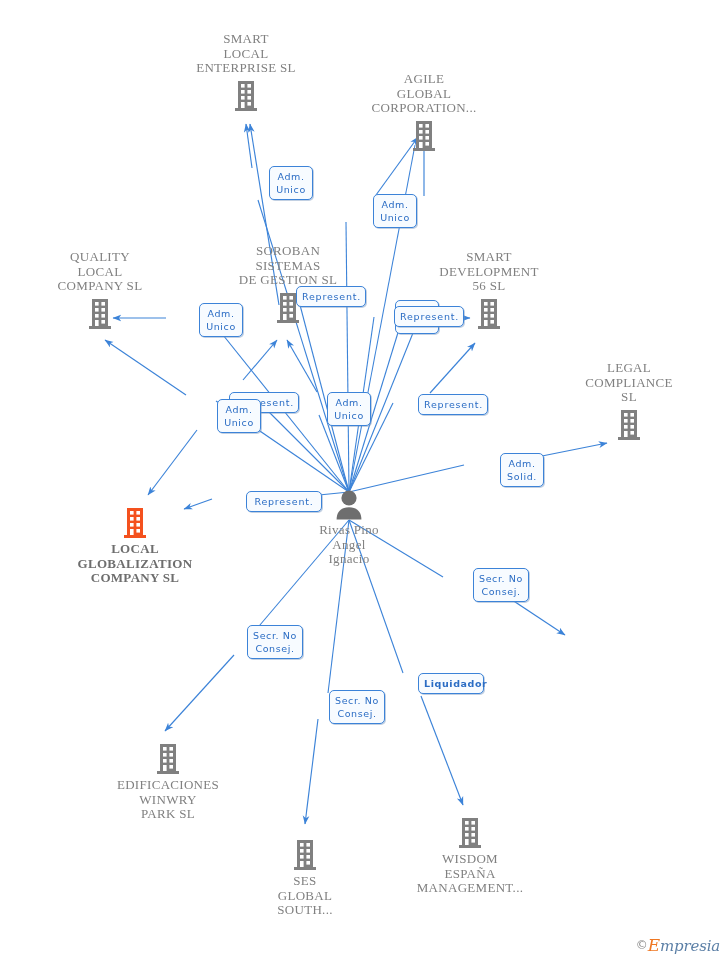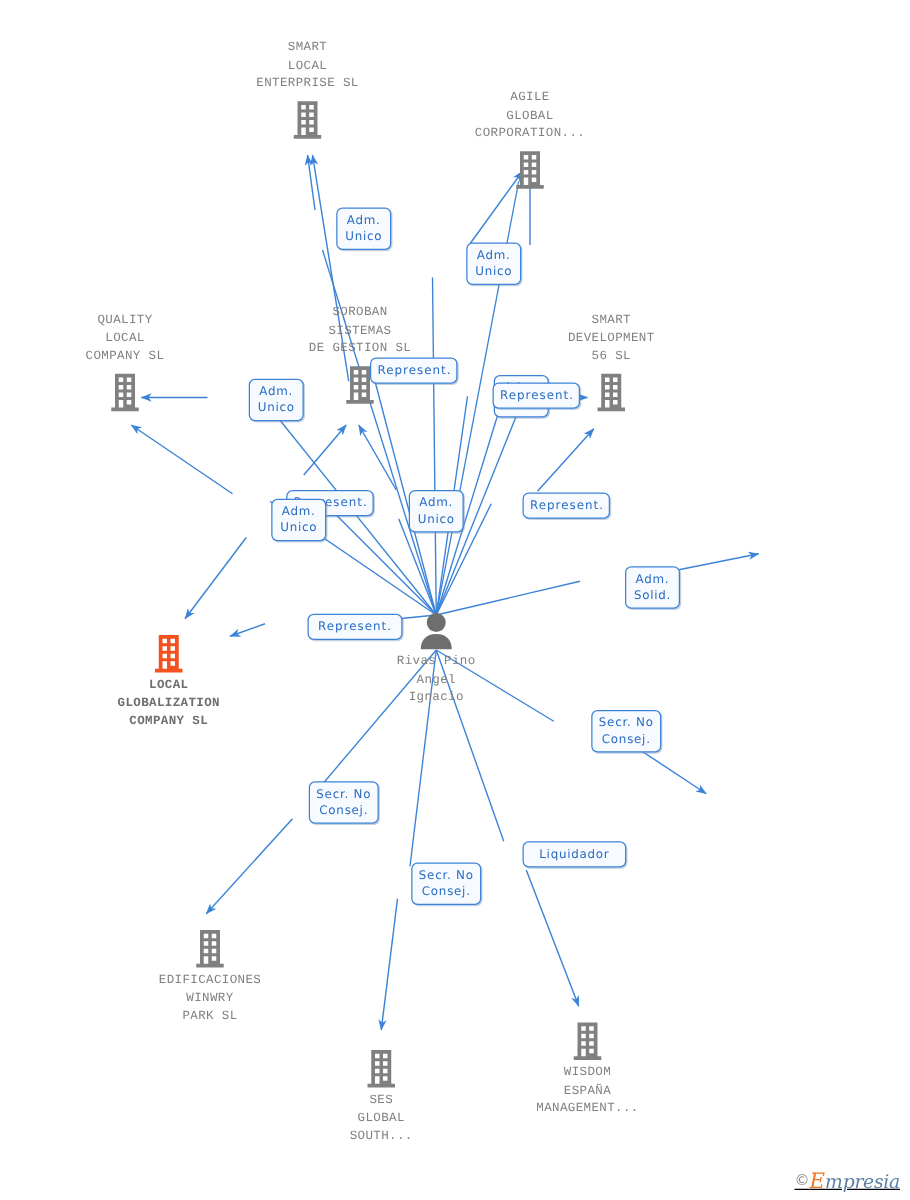--- a/index.html
+++ b/index.html
@@ -31,22 +31,22 @@
     width: 130px;
     margin-left: -65px;
   }
   .node .glyph {
     display: block;
     line-height: 0;
     height: 34px;
   }
   .node .caption {
     display: block;
-    font-family: Liberation Mono, monospace;
-    font-size: 10px;
+    font-family: Liberation Serif, serif;
+    font-size: 13px;
     line-height: 14.5px;
     color: #808080;
     letter-spacing: 0.3px;
     white-space: pre-line;
     margin-top: 2px;
   }
   .node.above .caption {
     margin-top: 0;
     margin-bottom: 3px;
   }
@@ -79,21 +79,20 @@
   .reltag.wide {
     letter-spacing: 0.8px;
   }
   #watermark {
     position: absolute;
     right: 8px;
     bottom: 6px;
     font-size: 14px;
     line-height: 16px;
     white-space: nowrap;
-    text-decoration: underline;
   }
   #watermark .cmark {
     color: #8a8a8a;
     font-size: 12px;
     vertical-align: 2px;
   }
   #watermark .brandE {
     color: #ef7722;
     font-family: "DejaVu Serif", serif;
     font-style: italic;
@@ -285,20 +284,43 @@
             <rect x="14.4" y="11" width="3.6" height="3.6"></rect>
             <rect x="8" y="17" width="3.6" height="3.6"></rect>
             <rect x="14.4" y="17" width="3.6" height="3.6"></rect>
             <rect x="8" y="23" width="3.6" height="6"></rect>
             <rect x="14.4" y="23" width="3.6" height="3.6"></rect>
           </g>
         </svg>
     </span>
   </div>
 
+  <div class="node above" style="left:629px; top:361px;">
+    <span class="caption">LEGAL
+COMPLIANCE
+SL</span>
+    <span class="glyph">
+      <svg width="26" height="34" viewBox="0 0 26 34">
+          <g fill="#808080">
+            <rect x="5" y="2" width="16" height="28"></rect>
+            <rect x="2" y="29" width="22" height="3"></rect>
+          </g>
+          <g fill="#ffffff">
+            <rect x="8" y="5" width="3.6" height="3.6"></rect>
+            <rect x="14.4" y="5" width="3.6" height="3.6"></rect>
+            <rect x="8" y="11" width="3.6" height="3.6"></rect>
+            <rect x="14.4" y="11" width="3.6" height="3.6"></rect>
+            <rect x="8" y="17" width="3.6" height="3.6"></rect>
+            <rect x="14.4" y="17" width="3.6" height="3.6"></rect>
+            <rect x="8" y="23" width="3.6" height="6"></rect>
+            <rect x="14.4" y="23" width="3.6" height="3.6"></rect>
+          </g>
+        </svg>
+    </span>
+  </div>
 
   <div class="node highlight" style="left:135px; top:506px;">
     <span class="glyph">
       <svg width="26" height="34" viewBox="0 0 26 34">
           <g fill="#f4511e">
             <rect x="5" y="2" width="16" height="28"></rect>
             <rect x="2" y="29" width="22" height="3"></rect>
           </g>
           <g fill="#ffffff">
             <rect x="8" y="5" width="3.6" height="3.6"></rect>
@@ -420,21 +442,21 @@
   <div class="reltag" style="left:294px; top:392px; width:44px;">Adm.
 Unico</div>
   <div class="reltag wide" style="left:385px; top:394px; width:70px;">Represent.</div>
   <div class="reltag" style="left:467px; top:453px; width:44px;">Adm.
 Solid.</div>
   <div class="reltag wide" style="left:213px; top:491px; width:76px;">Represent.</div>
   <div class="reltag" style="left:440px; top:568px; width:56px;">Secr. No
 Consej.</div>
   <div class="reltag" style="left:214px; top:625px; width:56px;">Secr. No
 Consej.</div>
-  <div class="reltag" style="left:385px; top:673px; width:83px;">Liquidador</div>
+  <div class="reltag" style="left:385px; top:673px; width:66px;font-weight:bold;">Liquidador</div>
   <div class="reltag" style="left:296px; top:690px; width:56px;">Secr. No
 Consej.</div>
 
   <div id="watermark">
     <span class="cmark">©</span><span class="brandE">E</span><span class="brandrest">mpresia</span>
   </div>
 
 </div>
 
 </body></html>

